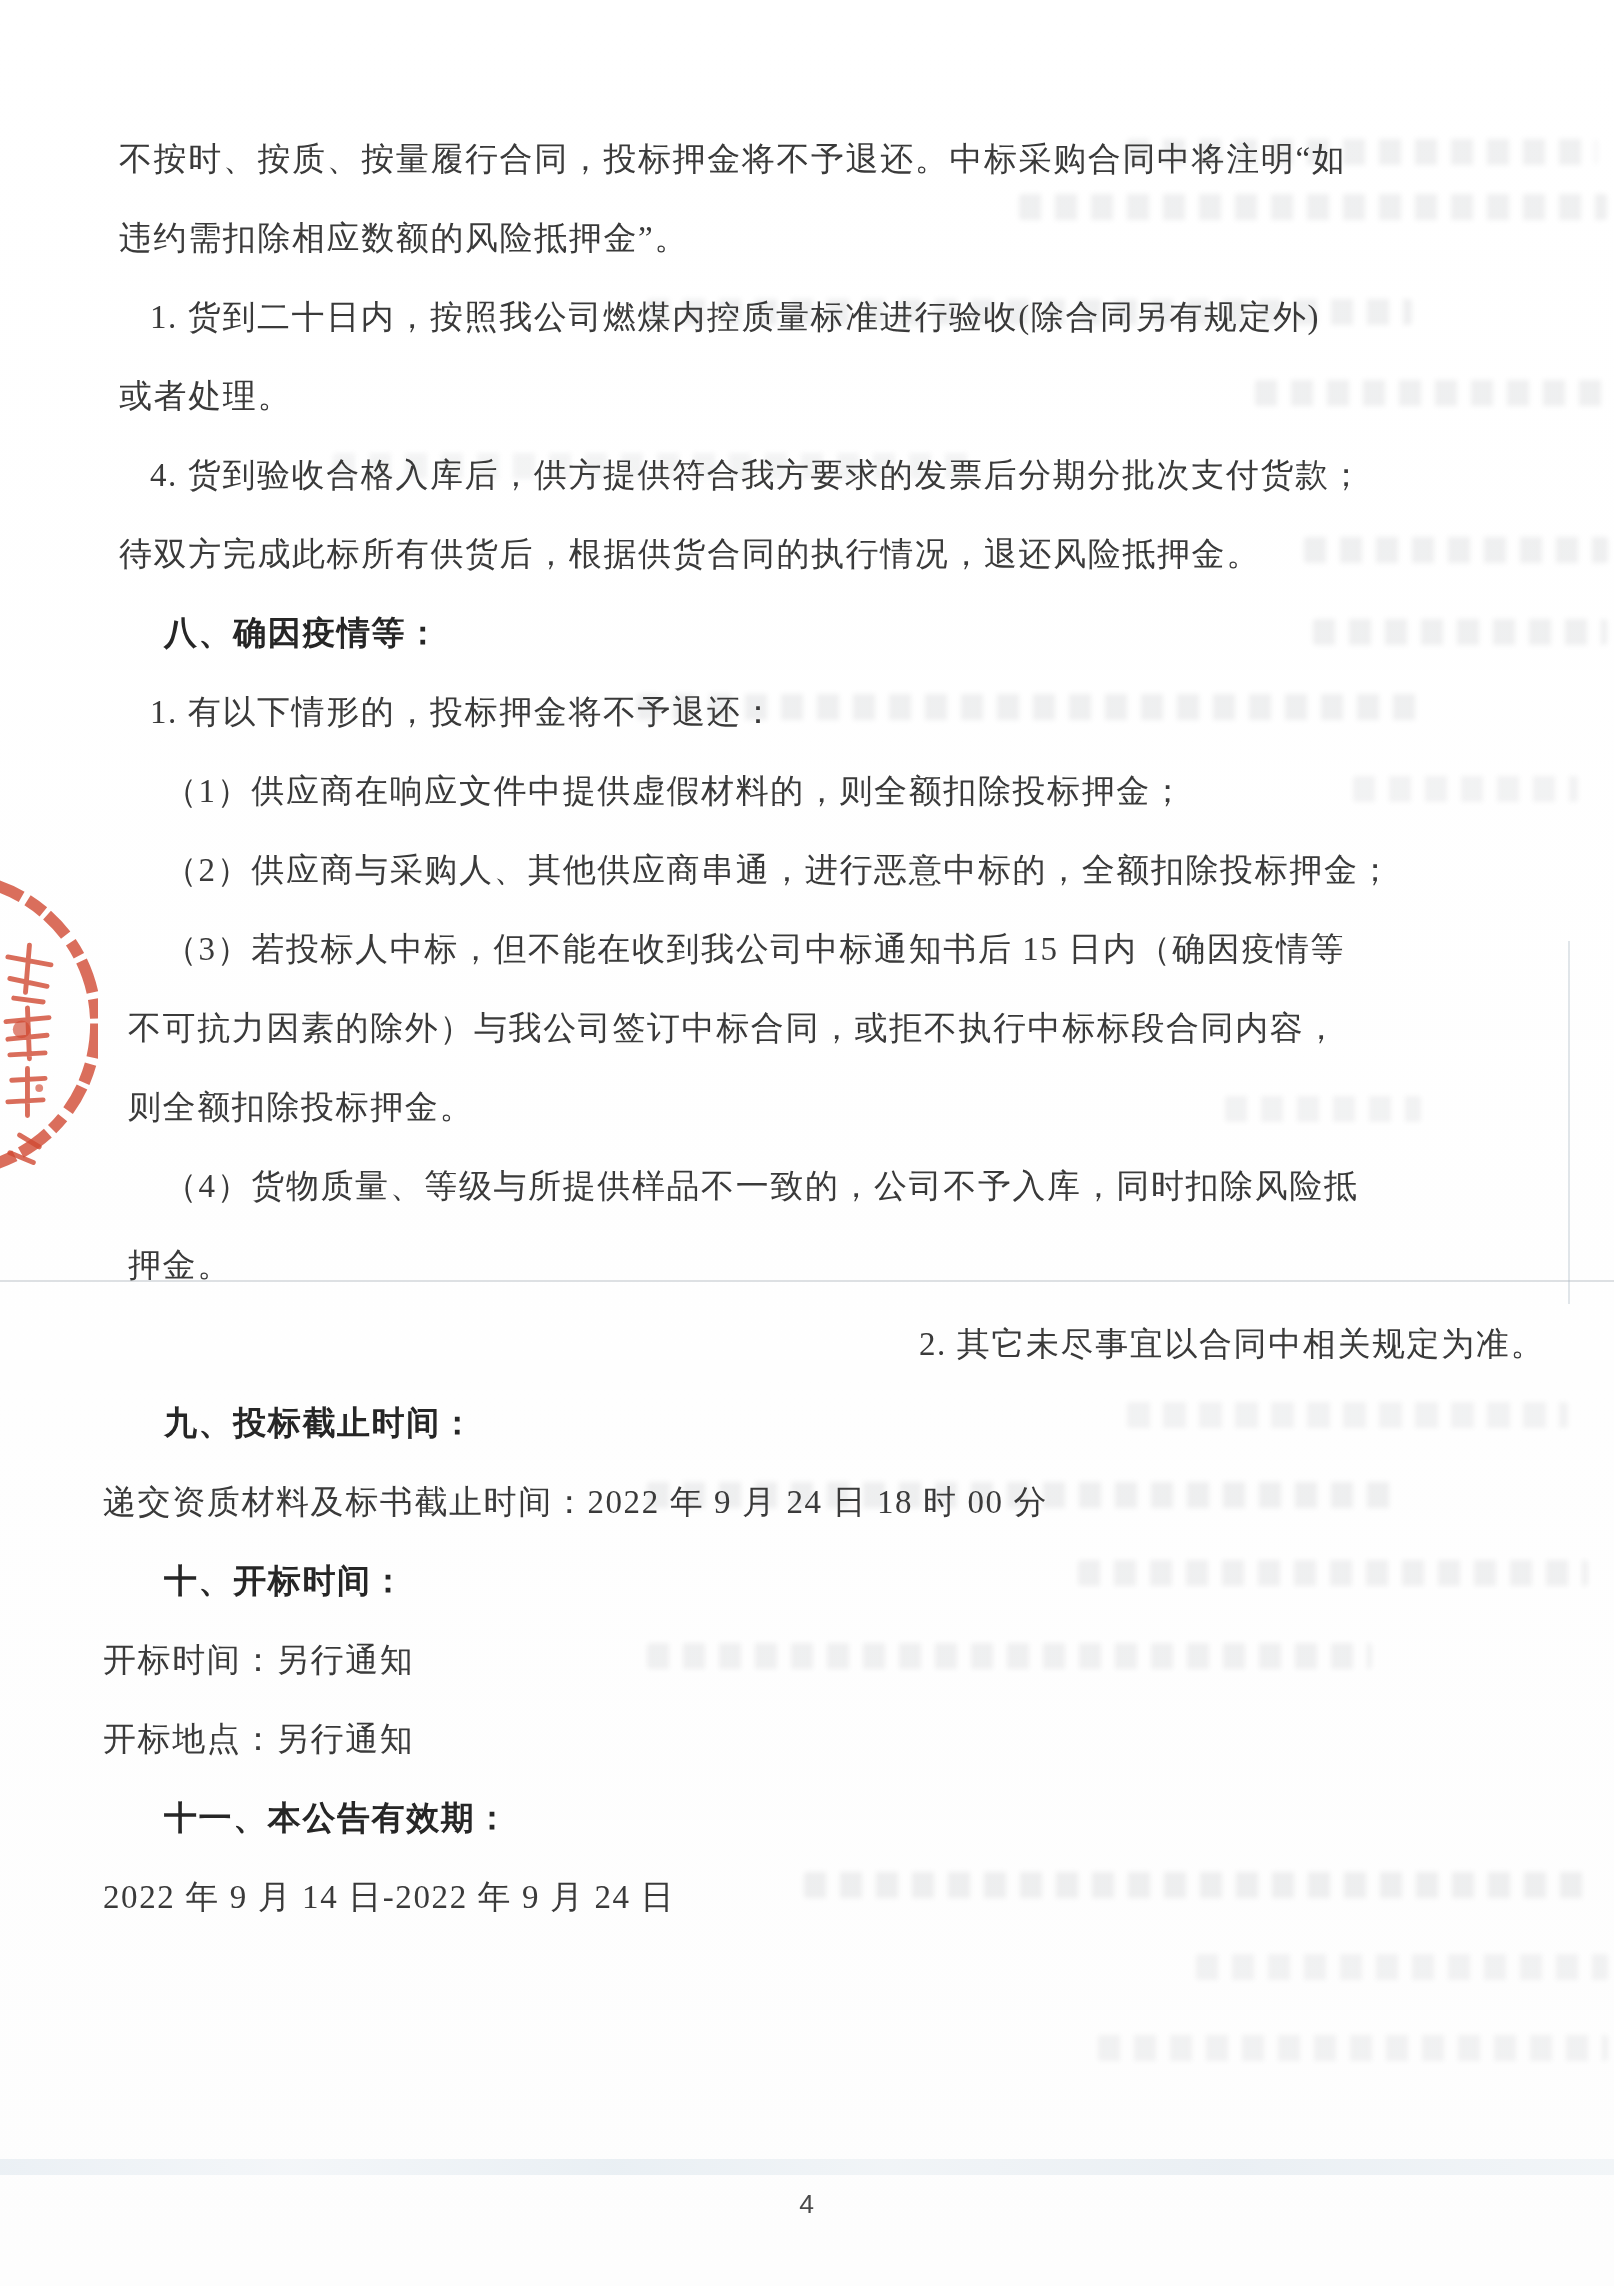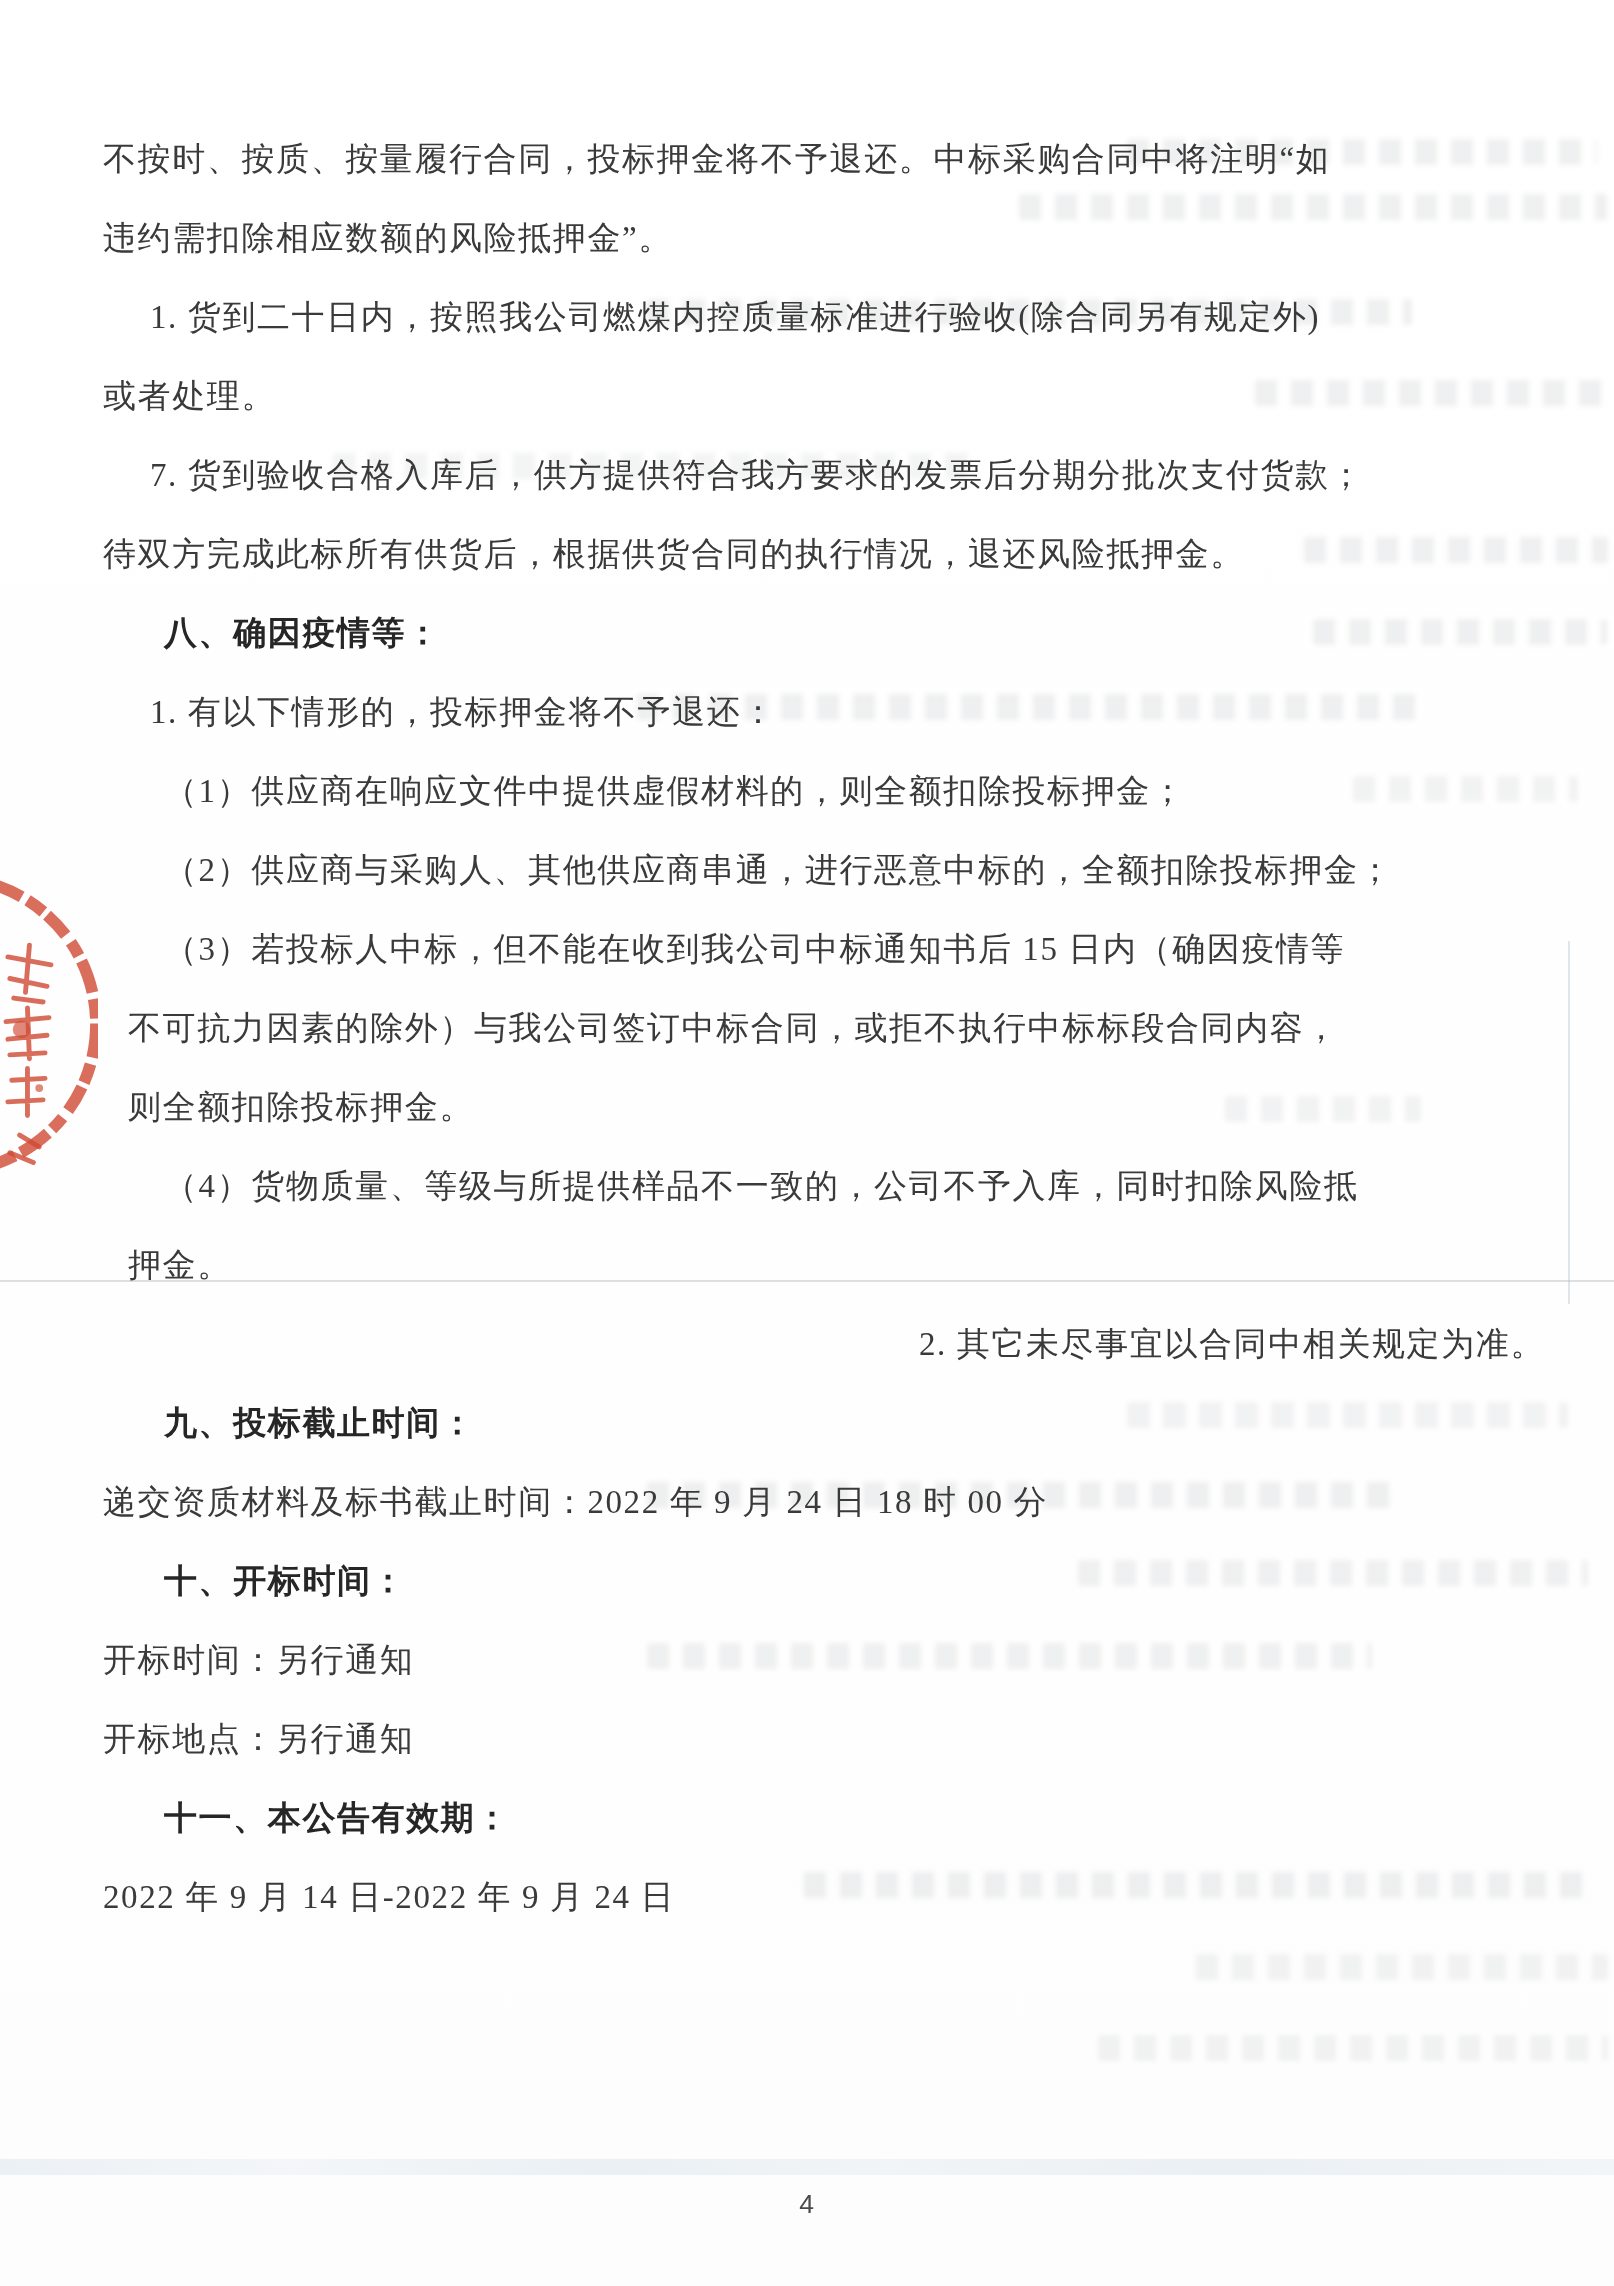--- a/index.html
+++ b/index.html
@@ -8,21 +8,21 @@
     background:#ffffff;
     font-family:"Liberation Serif","DejaVu Serif",serif;
   }
   .page{position:absolute;inset:0;background:linear-gradient(180deg,#ffffff 0%,#fefefe 60%,#fdfdfd 100%);}
   
   .doc{position:absolute;left:0;top:0;right:0;padding:120px 69px 0 103px;}
   .line{
     white-space:nowrap;height:79px;line-height:79px;
     font-size:33px;color:#3a3a3a;letter-spacing:1.6px;
   }
-  .line.flush{margin-left:0;font-family:Liberation Serif, serif;}
+  .line.flush{margin-left:16px;font-family:Liberation Serif, serif;}
   .line.heading{margin-left:61px;font-weight:bold;color:#262626;}
   .line.item{margin-left:47px;}
   .line.item2{margin-left:78px;text-align:right;}
   .line.subitem{margin-left:61px;}
   .line.subcont{margin-left:25px;}
   .line.info{}
   
   .ghost{
     position:absolute;height:25.5px;border-radius:3.9px;
     filter:blur(2.9px);opacity:.5;pointer-events:none;
@@ -82,21 +82,21 @@
       <circle cx="22" cy="170" r="9"></circle>
       <circle cx="40" cy="230" r="4"></circle>
     </g>
   </svg>
 
   <div class="doc">
       <div class="line flush">不按时、按质、按量履行合同，投标押金将不予退还。中标采购合同中将注明“如</div>
       <div class="line flush">违约需扣除相应数额的风险抵押金”。</div>
       <div class="line item">1. 货到二十日内，按照我公司燃煤内控质量标准进行验收(除合同另有规定外)</div>
       <div class="line flush">或者处理。</div>
-      <div class="line item">7. 货到验收合格入库后，供方提供符合我方要求的发票后分期分批次支付货款；</div>
+      <div class="line item">4. 货到验收合格入库后，供方提供符合我方要求的发票后分期分批次支付货款；</div>
       <div class="line flush">待双方完成此标所有供货后，根据供货合同的执行情况，退还风险抵押金。</div>
       <div class="line heading">八、确因疫情等：</div>
       <div class="line item">1. 有以下情形的，投标押金将不予退还：</div>
       <div class="line subitem">（1）供应商在响应文件中提供虚假材料的，则全额扣除投标押金；</div>
       <div class="line subitem">（2）供应商与采购人、其他供应商串通，进行恶意中标的，全额扣除投标押金；</div>
       <div class="line subitem">（3）若投标人中标，但不能在收到我公司中标通知书后 15 日内（确因疫情等</div>
       <div class="line subcont">不可抗力因素的除外）与我公司签订中标合同，或拒不执行中标标段合同内容，</div>
       <div class="line subcont">则全额扣除投标押金。</div>
       <div class="line subitem">（4）货物质量、等级与所提供样品不一致的，公司不予入库，同时扣除风险抵</div>
       <div class="line subcont">押金。</div>

